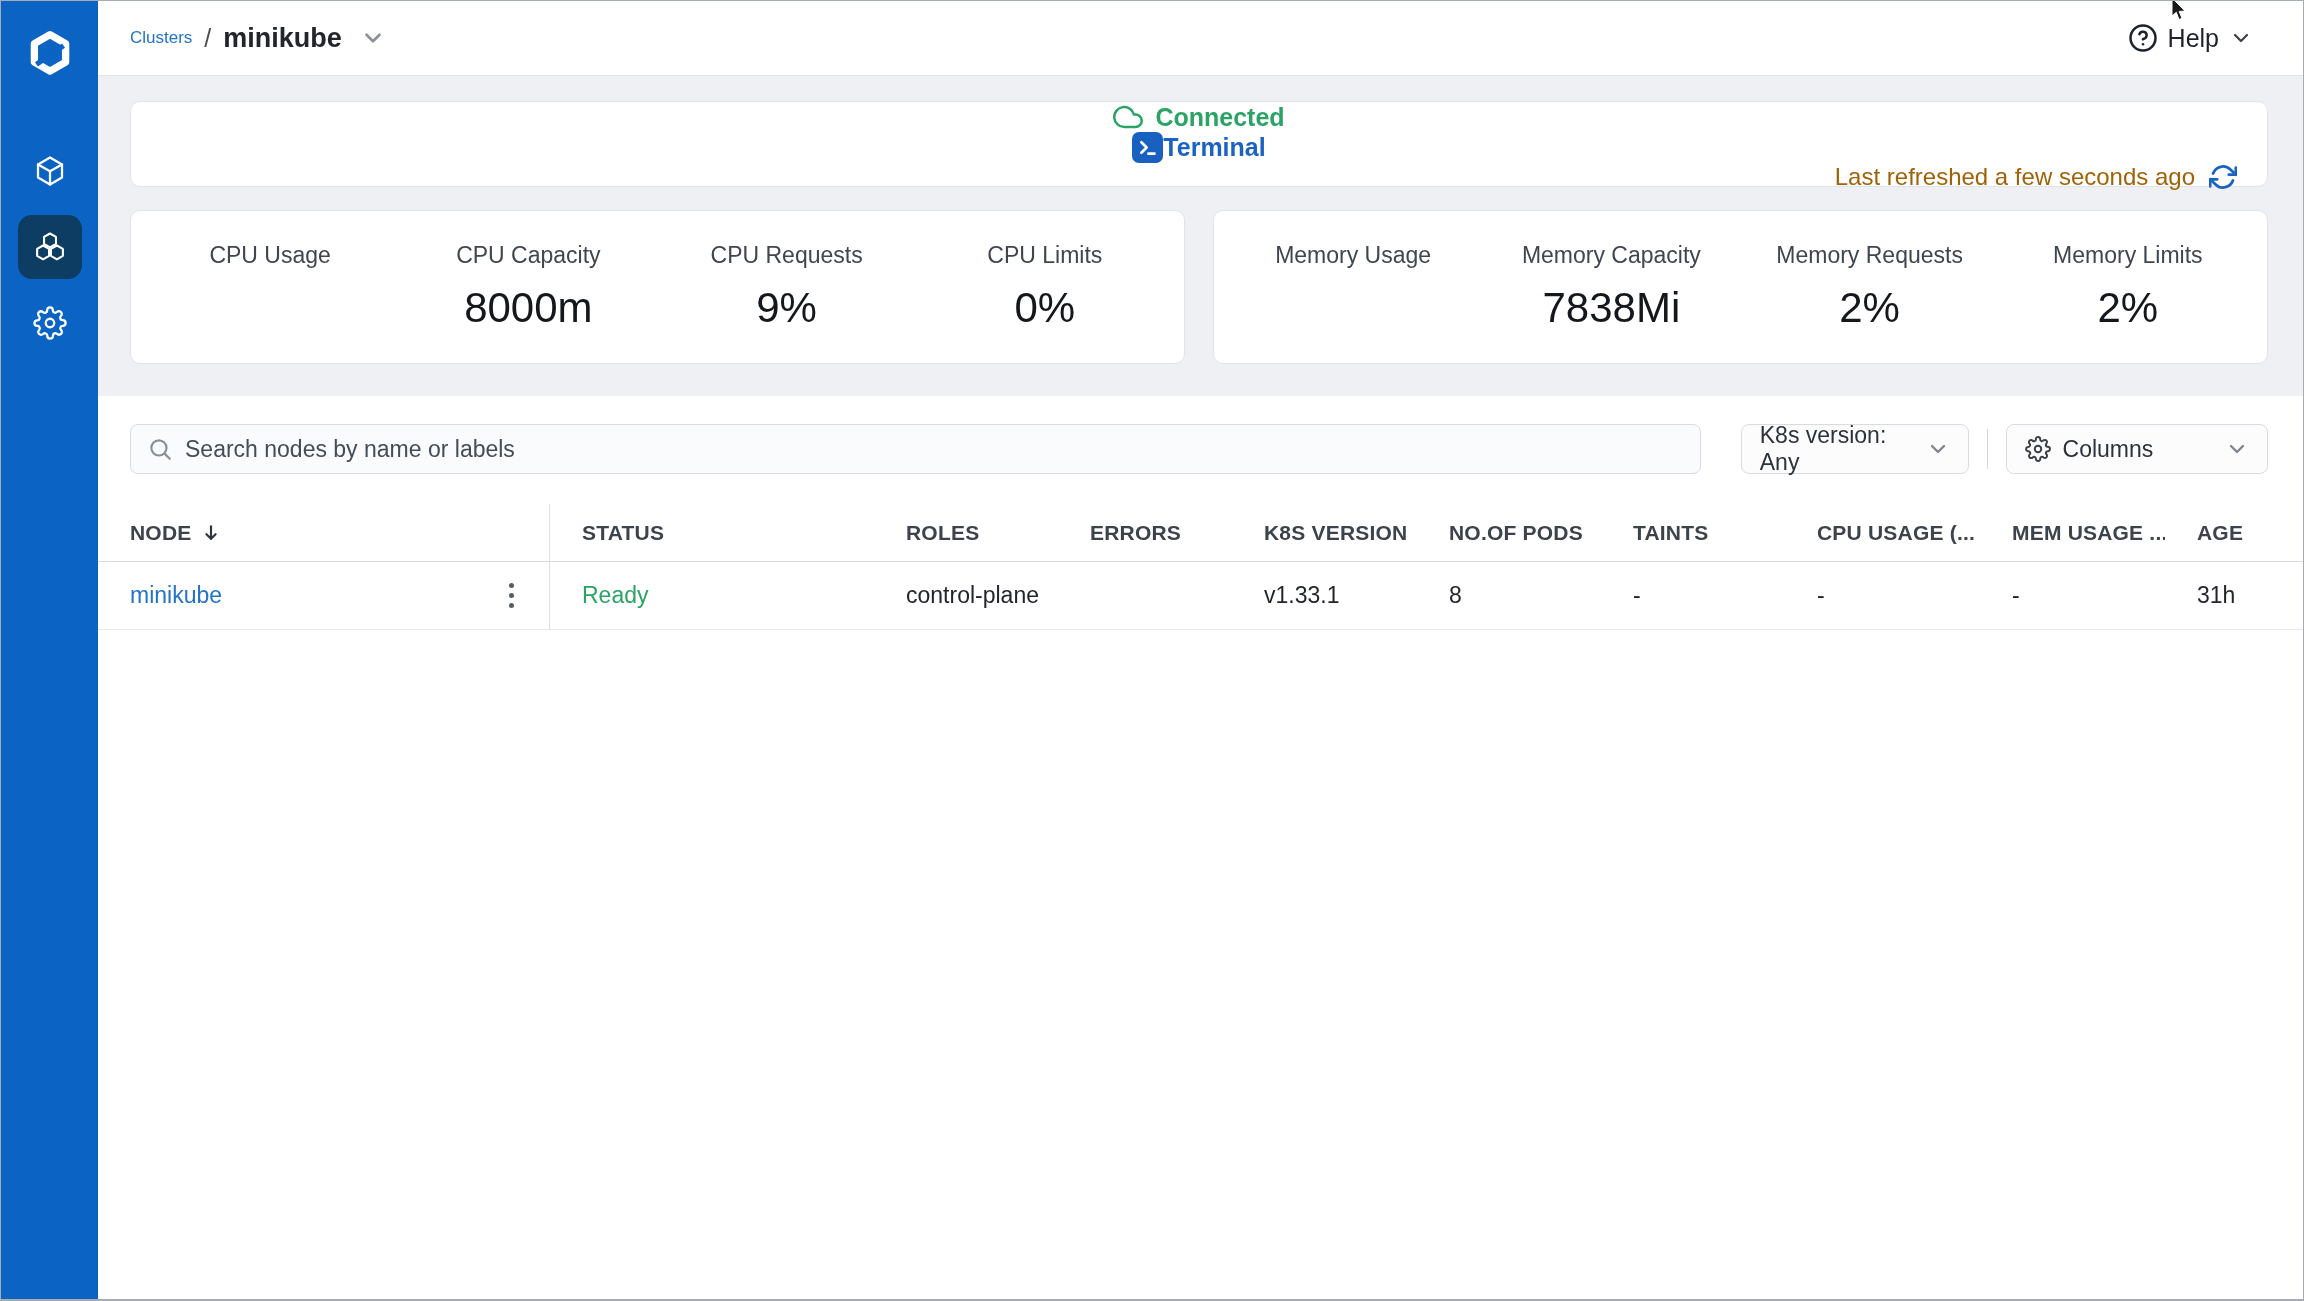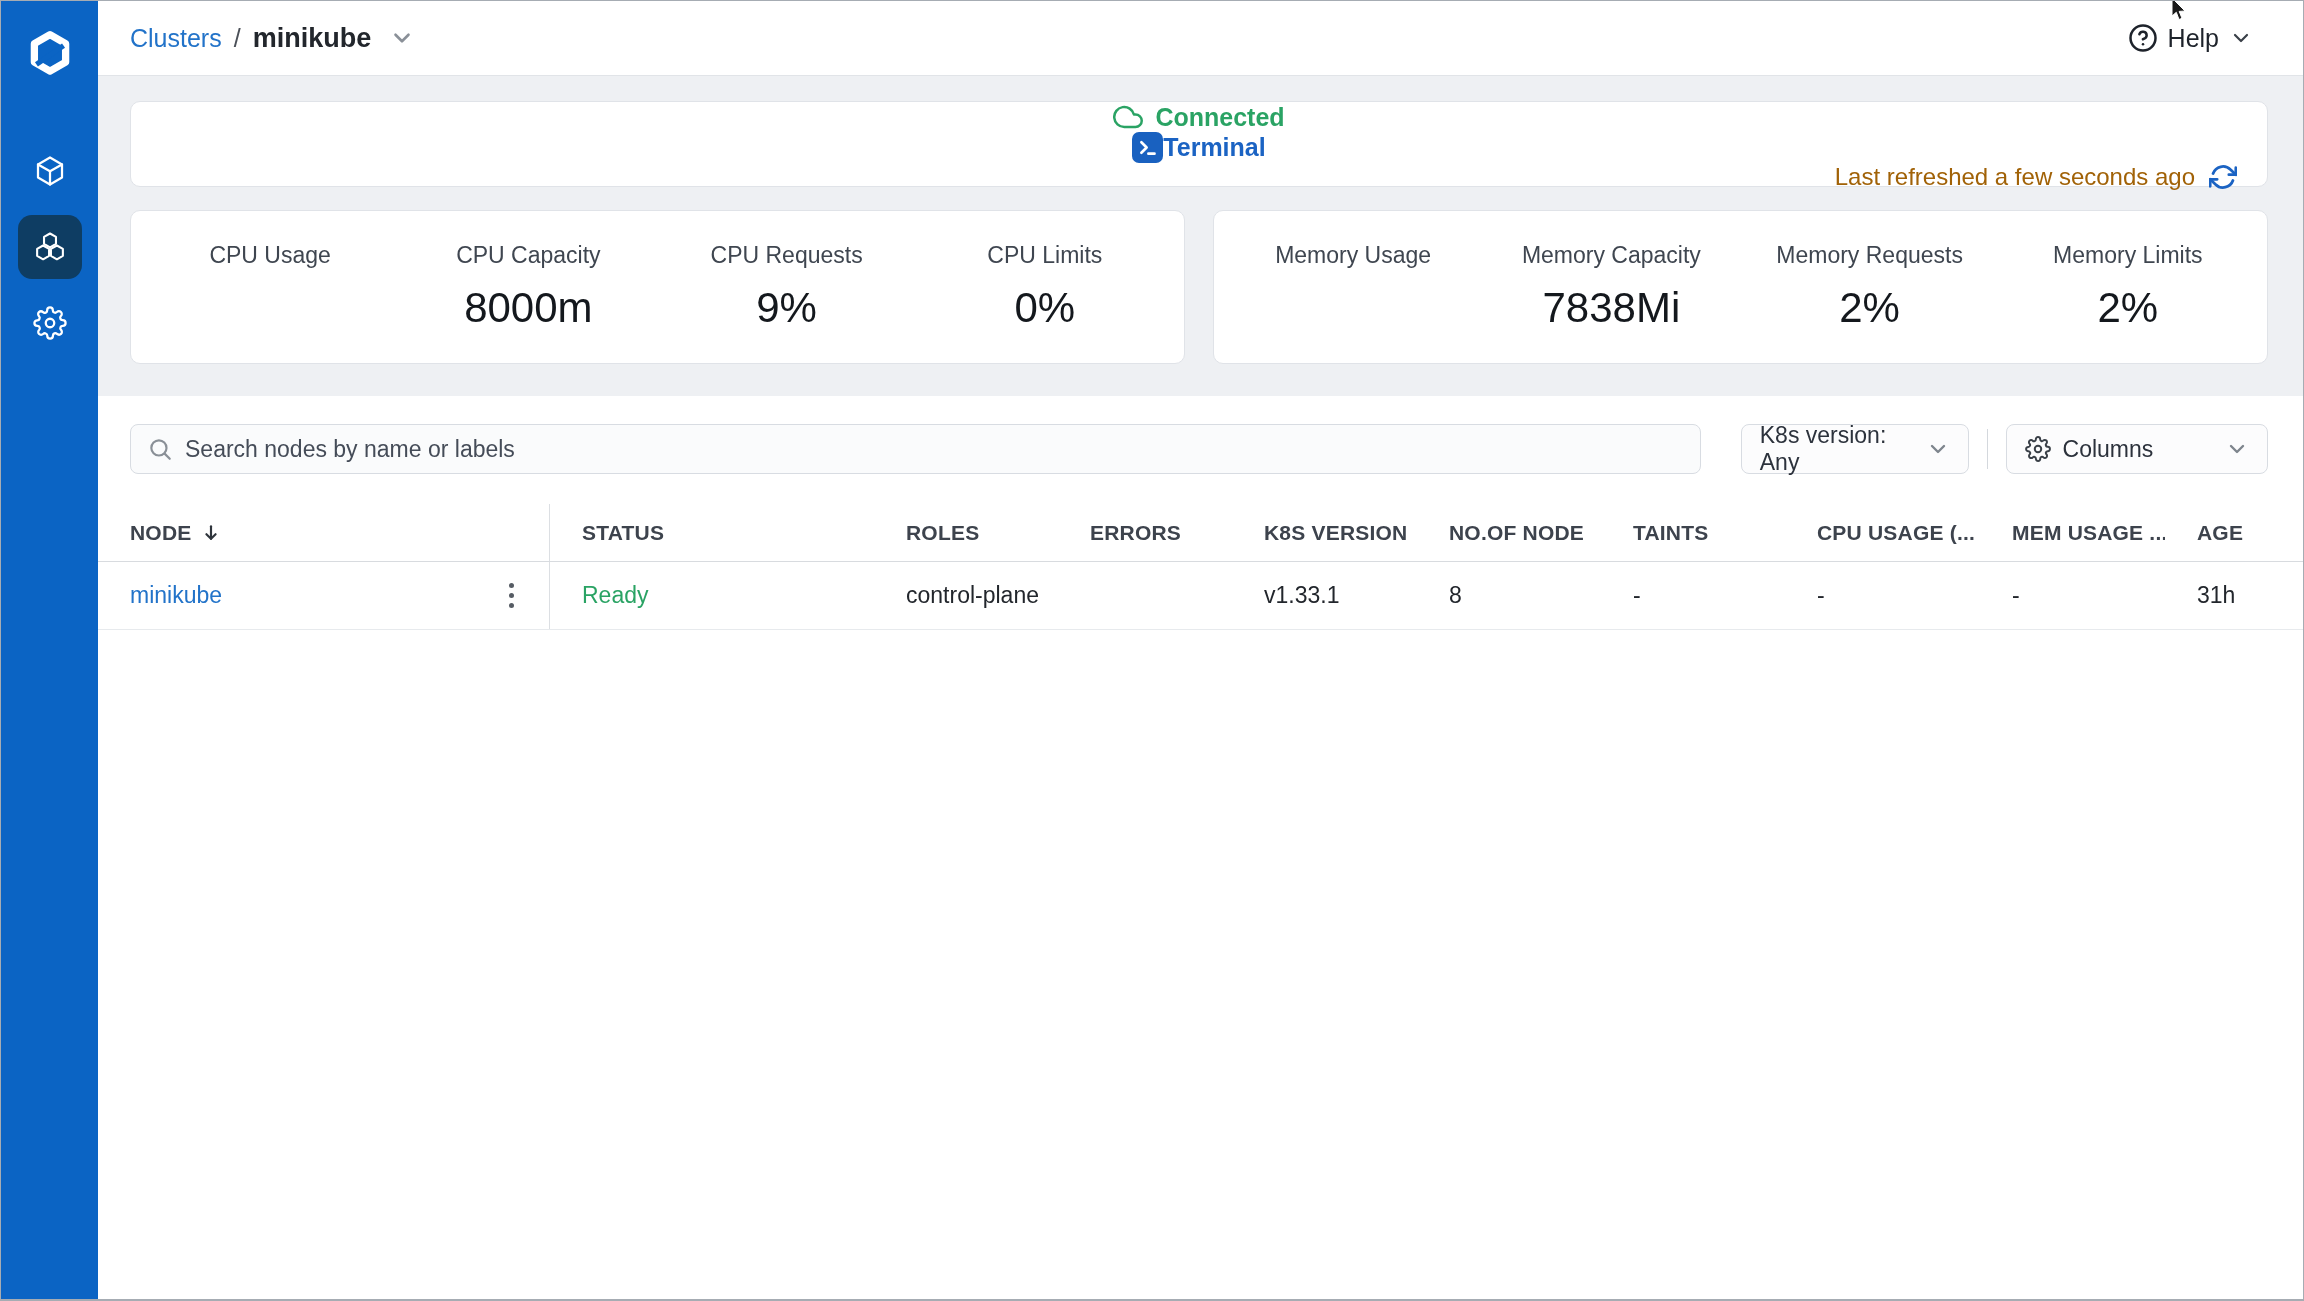--- a/index.html
+++ b/index.html
@@ -16,21 +16,21 @@
            display:flex; flex-direction:column; align-items:center;}
   .logo{margin-top:28px; width:52px; height:52px; display:flex; align-items:center; justify-content:center;}
   .nav{margin-top:58px; display:flex; flex-direction:column; align-items:center; gap:12px;}
   .nav-item{width:64px; height:64px; border-radius:14px; display:flex; align-items:center; justify-content:center; cursor:pointer;}
   .nav-item.selected{background:var(--selected-nav,#0e3d63);}
   
   .main{flex:1; display:flex; flex-direction:column; min-width:0;}
   .topbar{height:75px; flex:0 0 75px; background:#fff; border-bottom:1px solid #e1e4e8;
           display:flex; align-items:center; padding:0 50px 0 32px;}
   .breadcrumb{display:flex; align-items:center; gap:12px;}
-  .crumb-root{color:var(--link,#2273c9); font-size:25px; cursor:pointer;}
+  .crumb-root{color:var(--link,#2273c9); font-size:17px; cursor:pointer;}
   .crumb-sep{color:#4b5058; font-size:25px;}
   .crumb-current{color:var(--text,#22262c); font-size:27px; font-weight:700;}
   .crumb-chevron{margin-left:6px; display:flex; align-items:center; cursor:pointer;}
   .help{margin-left:auto; display:flex; align-items:center; gap:10px; cursor:pointer;
         color:#1e232b; font-size:25px;}
   
   .gray-band{background:var(--bg-gray,#eef0f3); padding:25px 35px 32px 32px;}
   .card{background:#fff; border:1px solid var(--card-border,#e0e3e8); border-radius:10px;}
   .connect-bar{height:86px; display:flex; align-items:center; padding:0 30px;flex-direction:column;}
   .status-chip{display:flex; align-items:center; gap:12px; color:var(--green,#2aa364);
@@ -254,21 +254,21 @@
           <div class="th">
               <span>ROLES</span>
             </div>
           <div class="th">
               <span>ERRORS</span>
             </div>
           <div class="th">
               <span>K8S VERSION</span>
             </div>
           <div class="th">
-              <span>NO.OF NODE</span>
+              <span>NO.OF PODS</span>
             </div>
           <div class="th">
               <span>TAINTS</span>
             </div>
           <div class="th">
               <span>CPU USAGE (...</span>
             </div>
           <div class="th">
               <span>MEM USAGE ...</span>
             </div>

